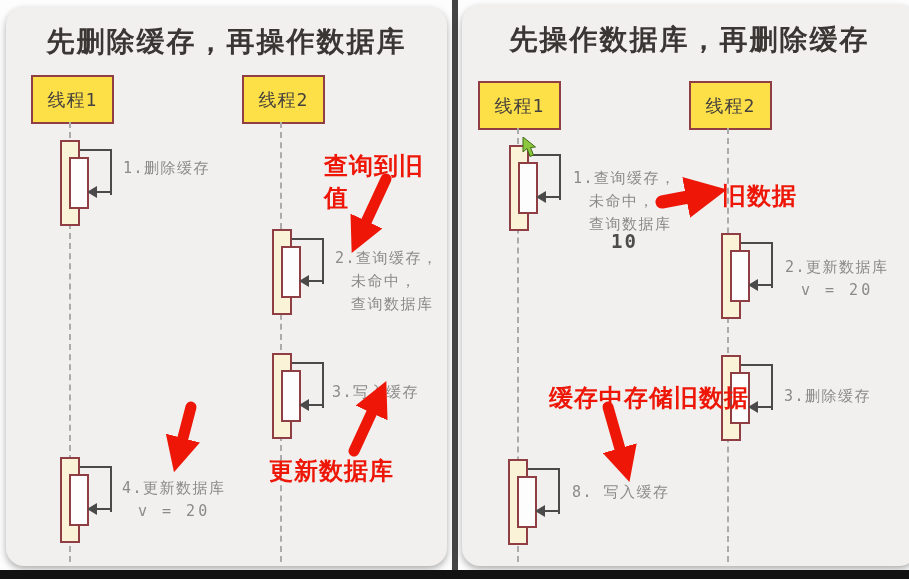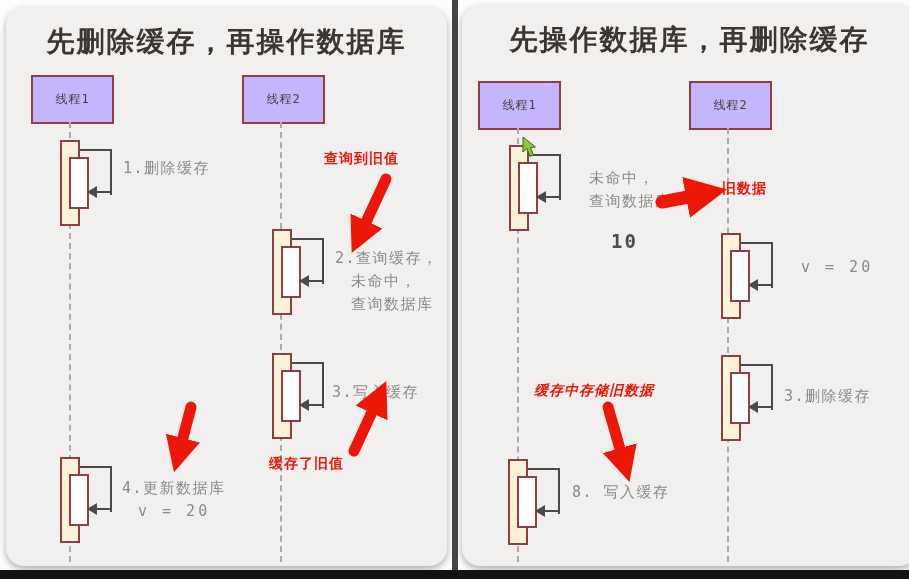--- a/index.html
+++ b/index.html
@@ -6,44 +6,44 @@
   .page{position:relative;width:909px;height:579px;background:#fdfdfd;overflow:hidden;
         font-family:"DejaVu Sans",sans-serif;}
   .divider{position:absolute;left:452px;top:0;width:6px;height:579px;background:#454545;}
   .bottom-bar{position:absolute;left:0;bottom:0;width:909px;height:9px;background:#121212;}
   .panel{position:absolute;background:#f1f0ee;border-radius:18px;
          box-shadow:0 3px 7px rgba(0,0,0,.32);}
   .panel-left{left:6px;top:7px;width:441px;height:559px;}
   .panel-right{left:462px;top:5px;width:443px;height:561px;padding-left:12px;}
   .title{position:absolute;left:0;top:16px;width:100%;text-align:center;
          font-size:28px;font-weight:600;color:#3a3633;letter-spacing:2px;}
-  .thread-box{position:absolute;width:79px;height:45px;background:#c4b5fd;
+  .thread-box{position:absolute;width:79px;height:45px;background:#fde047;
               border:2px solid #8f3e44;display:flex;align-items:center;justify-content:center;
-              font-size:12px;color:#45413e;letter-spacing:1px;
+              font-size:18px;color:#45413e;letter-spacing:1px;
               font-family:"DejaVu Sans Mono","DejaVu Sans",sans-serif;}
   .lifeline{position:absolute;width:0;border-left:2px dashed #ababab;}
   
   .act{position:absolute;width:60px;height:90px;}
   .act-outer{position:absolute;left:0;top:0;width:16px;height:82px;background:#fbf3d7;
              border:2px solid #8f3e44;}
   .act-inner{position:absolute;left:9px;top:17px;width:16px;height:48px;background:#fdfdfd;
              border:2px solid #8f3e44;}
   .act-loop{position:absolute;left:20px;top:9px;width:30px;height:44px;
             border-top:2px solid #4a4a4a;border-right:2px solid #4a4a4a;}
   .act-loopb{position:absolute;left:37px;top:51px;width:15px;height:2px;background:#4a4a4a;}
   .act-head{position:absolute;left:27px;top:46px;width:0;height:0;
             border-top:6px solid transparent;border-bottom:6px solid transparent;
             border-right:10px solid #4a4a4a;}
   .step-label{position:absolute;font-size:15px;color:#8a8a8a;letter-spacing:1.5px;
               line-height:23px;font-family:"DejaVu Sans Mono","DejaVu Sans",sans-serif;}
   .step-label .ind{padding-left:16px;}
   .step-value{letter-spacing:3px;}
   .big-value{position:absolute;font-size:19px;font-weight:bold;color:#4c4c4c;
              letter-spacing:2px;font-family:"DejaVu Sans Mono","DejaVu Sans",sans-serif;}
-  .red-note{position:absolute;font-size:14px;font-weight:bold;color:#ed1607;letter-spacing:1px;}
+  .red-note{position:absolute;font-size:24px;font-weight:bold;color:#ed1607;letter-spacing:1px;}
   .overlay{position:absolute;left:0;top:0;pointer-events:none;}
   .rarrow{stroke:#ed1607;stroke-width:11;stroke-linecap:round;fill:none;}
   .rarrow-fat{stroke:#ed1607;stroke-width:13;stroke-linecap:round;fill:none;}
   .cursor{position:absolute;}
 </style>
 </head>
 <body>
 
 <div class="page">
   <div class="divider"></div>
@@ -110,21 +110,21 @@
       <div class="act-loop"></div>
       <div class="act-loopb"></div>
       <div class="act-head"></div>
     </div>
     <div class="step-label" style="left:116px;top:470px;">
       <div>4.更新数据库</div>
       <div class="ind step-value">v = 20</div>
     </div>
 
     <div class="red-note" style="left:318px;top:143px;">查询到旧值</div>
-    <div class="red-note" style="left:263px;top:448px;">缓存了旧值</div>
+    <div class="red-note" style="left:263px;top:448px;">更新数据库</div>
 
     <svg class="overlay" width="441" height="559">
       <line class="rarrow" x1="380" y1="172" x2="354" y2="228" marker-end="url(#redhead)"></line>
       <line class="rarrow" x1="348" y1="444" x2="372" y2="392" marker-end="url(#redhead)"></line>
       <line class="rarrow" x1="185" y1="400" x2="173" y2="446" marker-end="url(#redhead)"></line>
     </svg>
   </div>
 
   <div class="panel panel-right">
     <div class="title">先操作数据库，再删除缓存</div>
@@ -144,33 +144,35 @@
       <div class="act-inner"></div>
       <div class="act-loop"></div>
       <div class="act-loopb"></div>
       <div class="act-head"></div>
     </div>
 
     <svg class="cursor" style="left:60px;top:132px;" width="16" height="21" viewBox="0 0 16 21">
       <polygon points="1,0 1,15 5,11.5 8,19.5 11.5,18 8.5,10.5 13.5,10" fill="#8dc63f" stroke="#3d6b14" stroke-width="1"></polygon>
     </svg>
     <div class="step-label" style="left:111px;top:162px;">
+      <div>1.查询缓存，</div>
       <div class="ind">未命中，</div>
       <div class="ind">查询数据库</div>
     </div>
     <div class="big-value" style="left:149px;top:225px;">10</div>
 
     <div class="act" style="left:259px;top:228px;">
       <div class="act-outer"></div>
       <div class="act-inner"></div>
       <div class="act-loop"></div>
       <div class="act-loopb"></div>
       <div class="act-head"></div>
     </div>
     <div class="step-label" style="left:323px;top:251px;">
+      <div>2.更新数据库</div>
       <div class="ind step-value">v = 20</div>
     </div>
 
     <div class="act" style="left:259px;top:350px;">
       <div class="act-outer"></div>
       <div class="act-inner"></div>
       <div class="act-loop"></div>
       <div class="act-loopb"></div>
       <div class="act-head"></div>
     </div>
@@ -183,21 +185,21 @@
       <div class="act-inner"></div>
       <div class="act-loop"></div>
       <div class="act-loopb"></div>
       <div class="act-head"></div>
     </div>
     <div class="step-label" style="left:110px;top:476px;">
       <div>8. 写入缓存</div>
     </div>
 
     <div class="red-note" style="left:260px;top:175px;">旧数据</div>
-    <div class="red-note" style="left:72px;top:377px;font-style:italic;">缓存中存储旧数据</div>
+    <div class="red-note" style="left:87px;top:377px;">缓存中存储旧数据</div>
 
     <svg class="overlay" width="443" height="561">
       <line class="rarrow-fat" x1="200" y1="197" x2="242" y2="189" marker-end="url(#redhead)"></line>
       <line class="rarrow" x1="146" y1="402" x2="162" y2="458" marker-end="url(#redhead)"></line>
     </svg>
   </div>
 
   <div class="bottom-bar"></div>
 </div>
 

